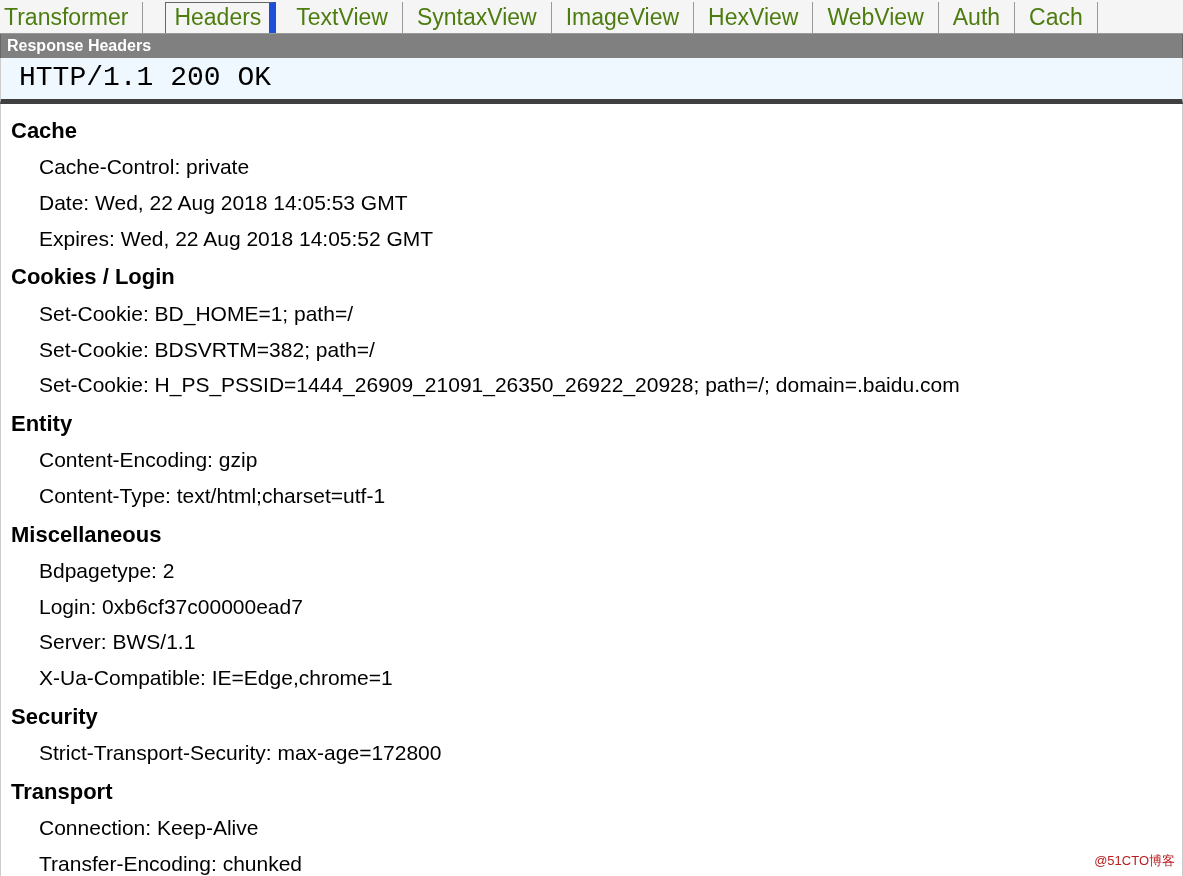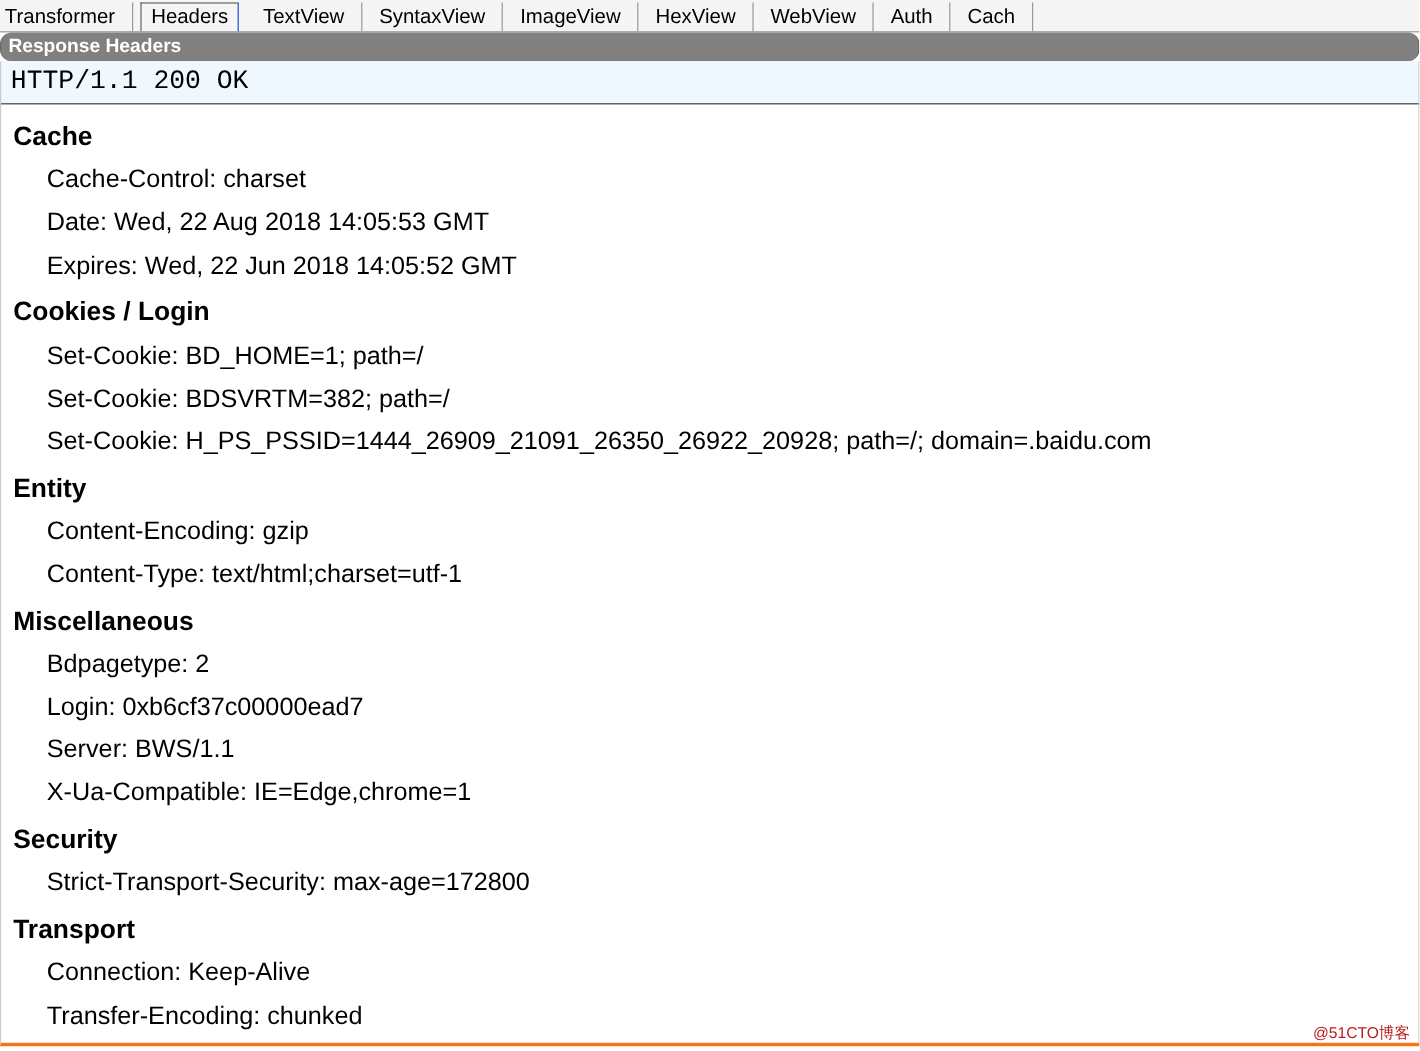--- a/index.html
+++ b/index.html
@@ -12,54 +12,53 @@
     }
     .tabs {
       display: flex;
       border-bottom: 1px solid #999;
       background: #f5f5f5;
       padding-top: 2px;
       white-space: nowrap;
     }
     .tab {
       padding: 2px 14px 2px 14px;
-      font-size: 17px;
-      color: #000000;
+      font-size: 23px;
+      color: #4d7c0f;
       border-right: 1px solid #999;
       cursor: pointer;
     }
     .tab:first-child {
       padding-left: 4px;
     }
     .tab.active {
       border: 1px solid #666;
       border-bottom: none;
-      margin-left: 6px;
+      margin-left: 22px;
       margin-right: 6px;
       padding: 1px 8px 2px 8px;
-      border-right: 1px solid #1d4ed8;
+      border-right: 7px solid #1d4ed8;
     }
     .section-header {
       background: #808080;
       color: #fff;
       font-weight: bold;
       font-size: 16px;
       padding: 3px 6px;
       border-left: 1px solid #666;
       border-right: 1px solid #666;
-      border-radius: 10px;
     }
     .status-line {
       font-family: "Courier New", monospace;
-      font-size: 22px;
-      padding: 4px 4px 6px 8px;
+      font-size: 28px;
+      padding: 4px 4px 6px 18px;
       background: #f0f8ff;
       border-left: 1px solid #ccc;
       border-right: 1px solid #ccc;
-      border-bottom: 1px solid #404040;
+      border-bottom: 5px solid #404040;
     }
     .content {
       padding: 6px 2px 4px 2px;
       border-left: 1px solid #ccc;
       border-right: 1px solid #ccc;
       border-bottom: 3px solid #f97316;
       line-height: 1.7;
     }
     .group-title {
       font-weight: bold;
@@ -95,23 +94,23 @@
   <div class="tab">Cach</div>
 </div>
 
 <div class="section-header">Response Headers</div>
 
 <div class="status-line">HTTP/1.1 200 OK</div>
 
 <div class="content">
 
   <div class="group-title">Cache</div>
-  <div class="header-line">Cache-Control: charset</div>
+  <div class="header-line">Cache-Control: private</div>
   <div class="header-line">Date: Wed, 22 Aug 2018 14:05:53 GMT</div>
-  <div class="header-line">Expires: Wed, 22 Jun 2018 14:05:52 GMT</div>
+  <div class="header-line">Expires: Wed, 22 Aug 2018 14:05:52 GMT</div>
 
   <div class="group-title">Cookies / Login</div>
   <div class="header-line">Set-Cookie: BD_HOME=1; path=/</div>
   <div class="header-line">Set-Cookie: BDSVRTM=382; path=/</div>
   <div class="header-line">Set-Cookie: H_PS_PSSID=1444_26909_21091_26350_26922_20928; path=/; domain=.baidu.com</div>
 
   <div class="group-title">Entity</div>
   <div class="header-line">Content-Encoding: gzip</div>
   <div class="header-line">Content-Type: text/html;charset=utf-1</div>
 

